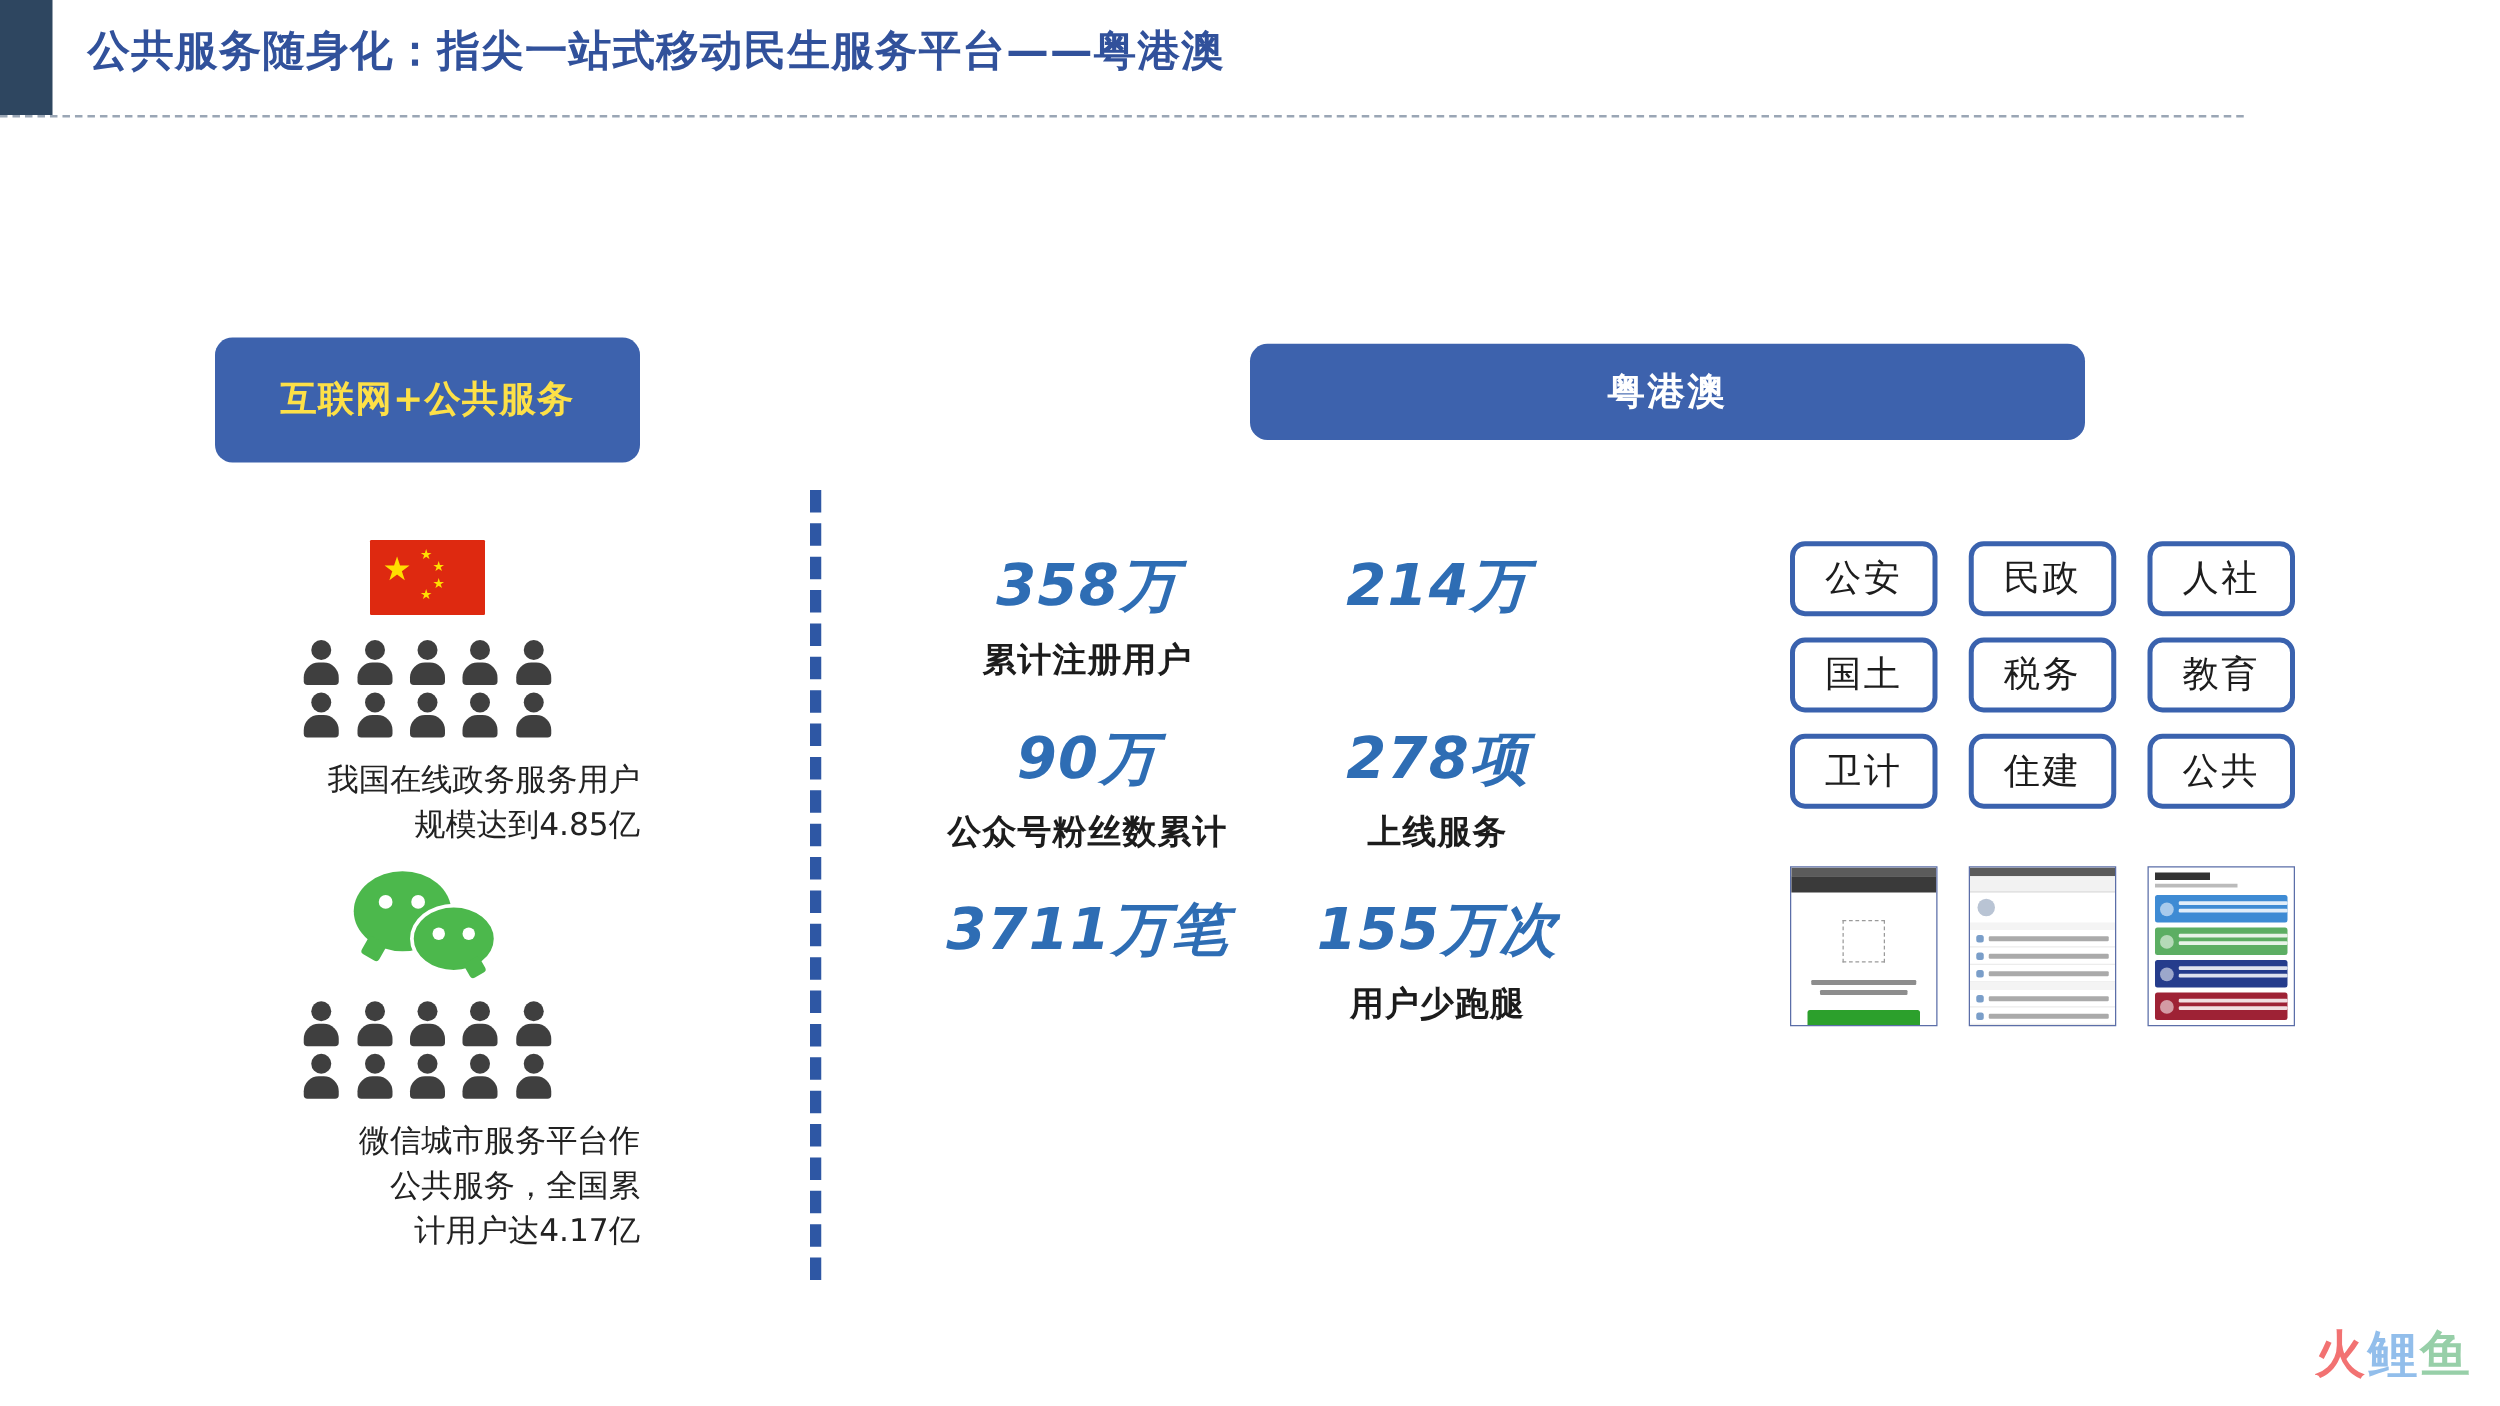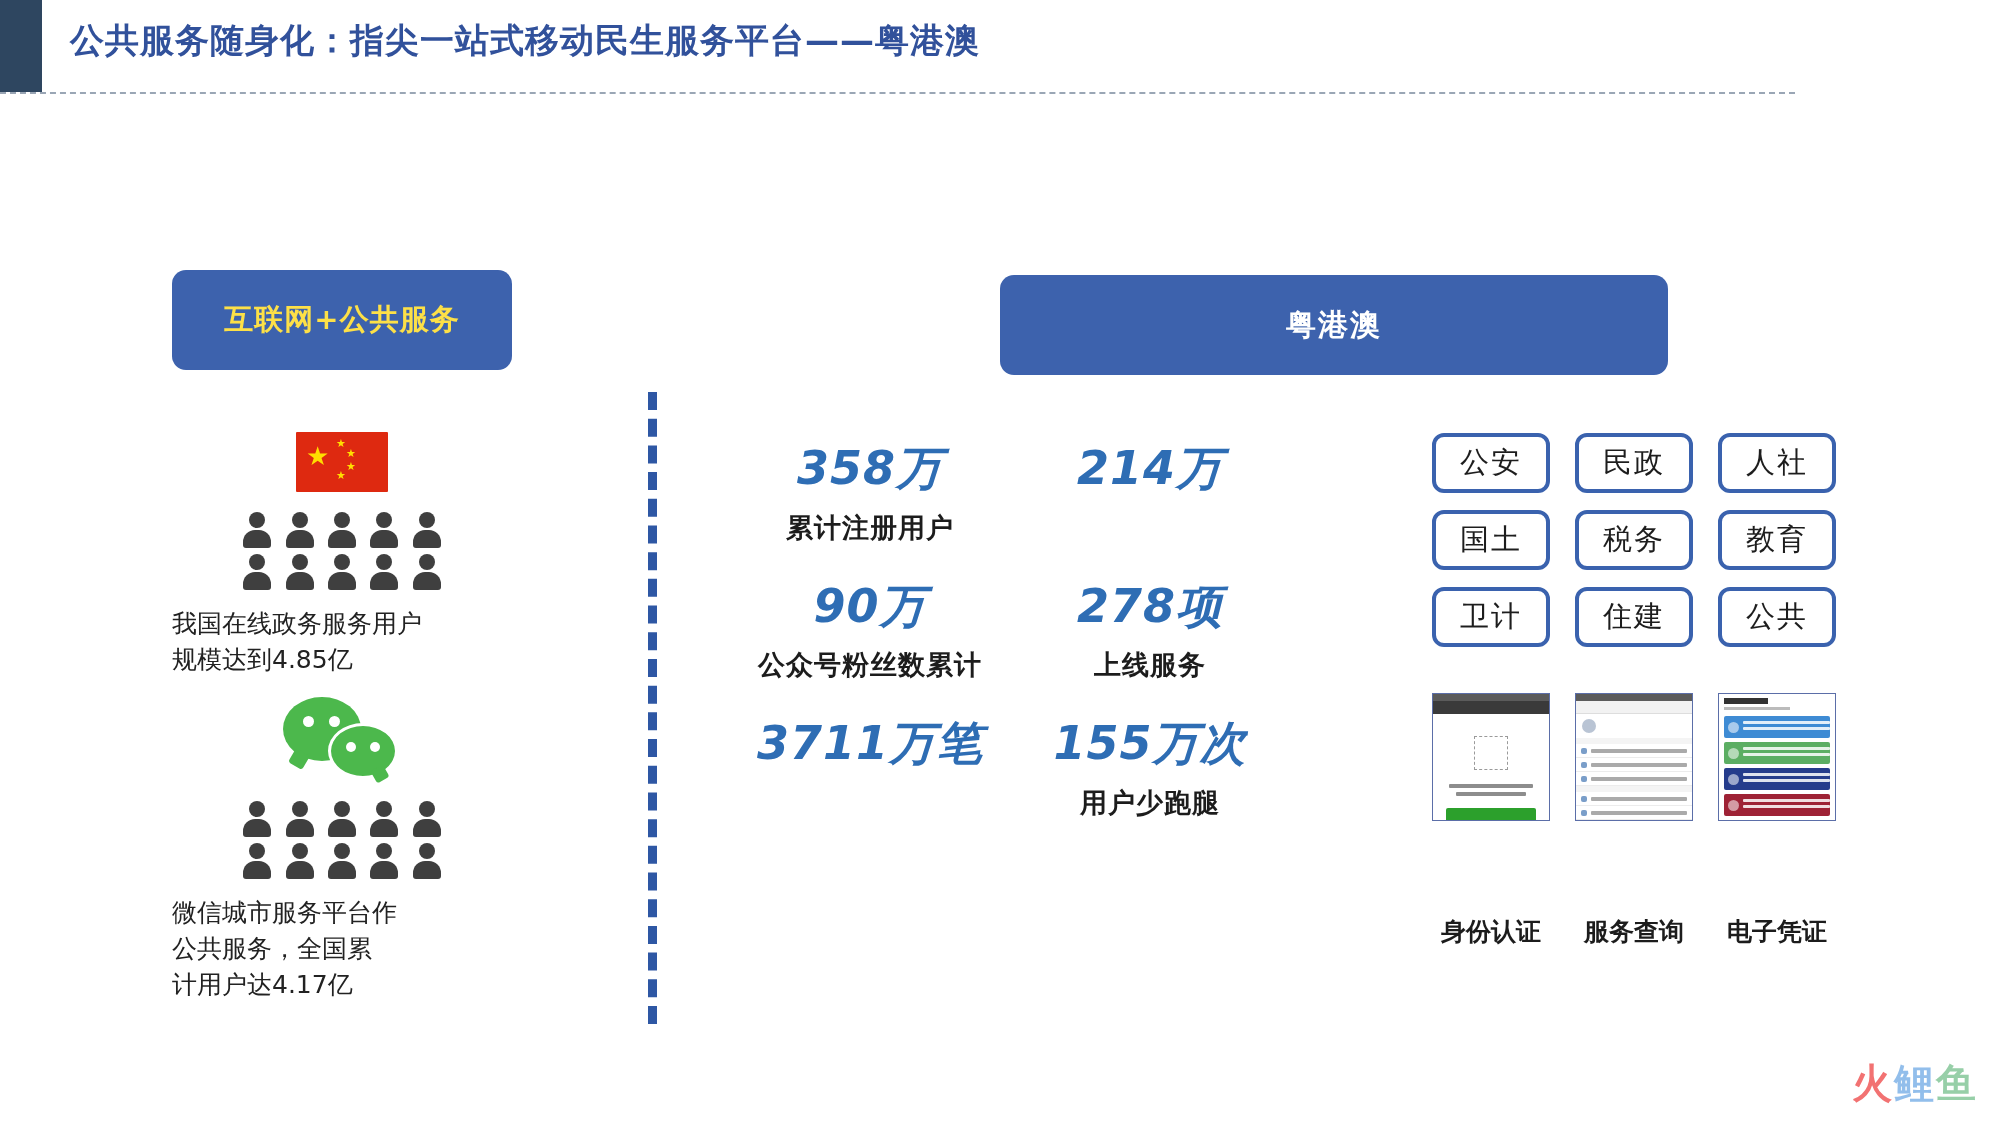--- a/index.html
+++ b/index.html
@@ -62,21 +62,21 @@
   .person::before {
     content: ""; position: absolute; left: 11px; top: 2px;
     width: 16px; height: 16px; border-radius: 50%; background: #3F3F3F;
   }
   .person::after {
     content: ""; position: absolute; left: 5px; top: 20px;
     width: 28px; height: 18px; background: #3F3F3F;
     border-radius: 12px 12px 3px 3px;
   }
   .left-caption {
-    margin-top: 14px; text-align: left;
+    margin-top: 14px; text-align: right;
     font-size: 25px; color: #222; line-height: 1.45;
   }
 
   .wechat {
     width: 118px; height: 84px; margin: 18px auto 0; position: relative;
   }
   .wechat .bub-a {
     position: absolute; left: 0; top: 0;
     width: 78px; height: 64px; border-radius: 50%; background: #4CB84C;
   }
@@ -105,21 +105,21 @@
   
   .divider {
     position: absolute; left: 648px; top: 392px;
     width: 0; height: 632px;
     border-left: 9px dashed #2E57A4;
   }
 
   
   .pill-right {
     position: absolute; left: 1000px; top: 275px;
-    width: 668px; height: 100px;
+    width: 668px; height: 77px;
     background: #3D62AD; border-radius: 14px;
     display: flex; align-items: center; justify-content: center;
     color: #fff; font-size: 30px; font-weight: bold; letter-spacing: 2px;
   }
 
   
   .stats {
     position: absolute; left: 730px; top: 440px;
     width: 560px;
     display: grid; grid-template-columns: 1fr 1fr;
@@ -410,23 +410,18 @@
       <div class="card c4">
           <span class="cir"></span>
           <span class="lines">
             <i></i>
             <i></i>
           </span>
         </div>
     </div>
   </div>
 
-  <div class="shot-captions">
-    <div class="shot-caption">身份认证</div>
-    <div class="shot-caption">服务查询</div>
-    <div class="shot-caption">电子凭证</div>
-  </div>
 
   <div class="watermark">
     <span class="c1">火</span><span class="c2">鲤</span><span class="c3">鱼</span>
   </div>
 
 </div>
 
 </body></html>

